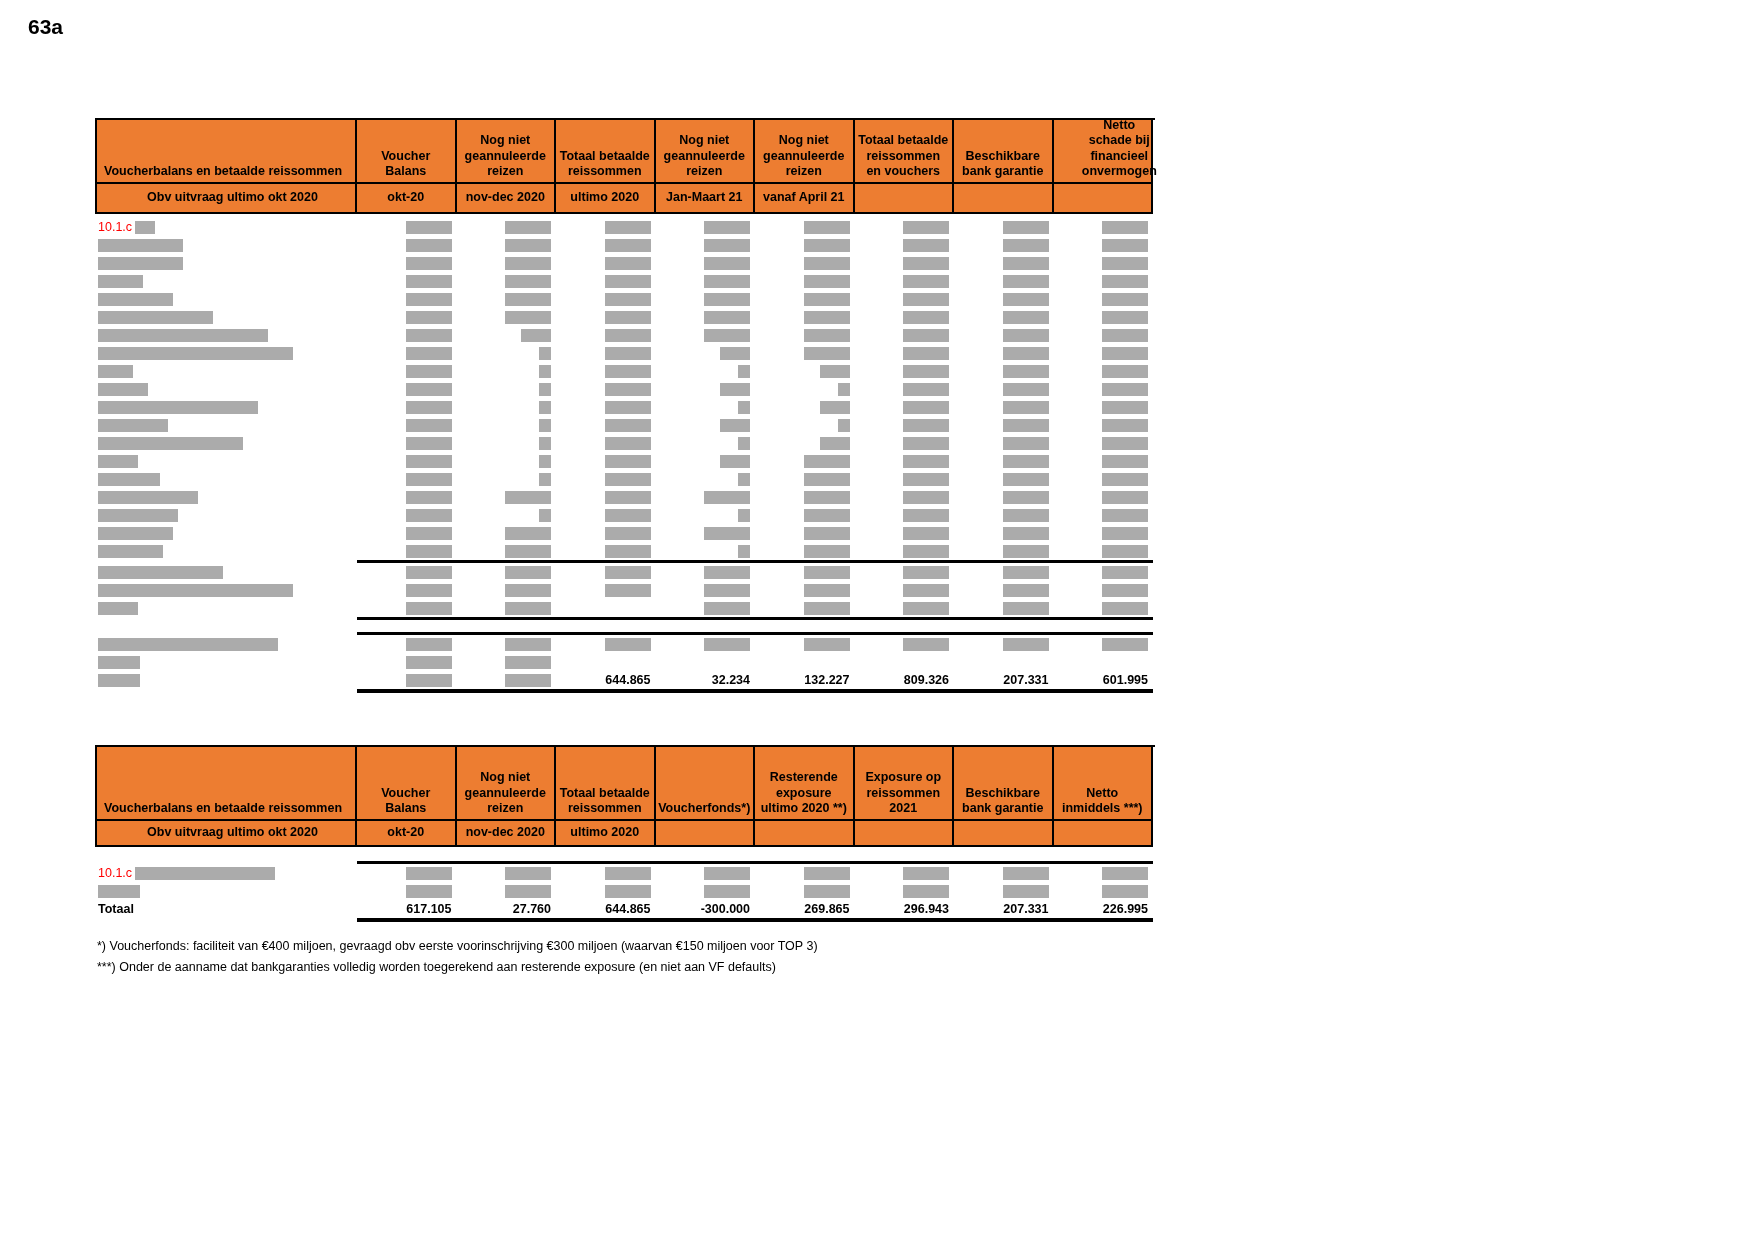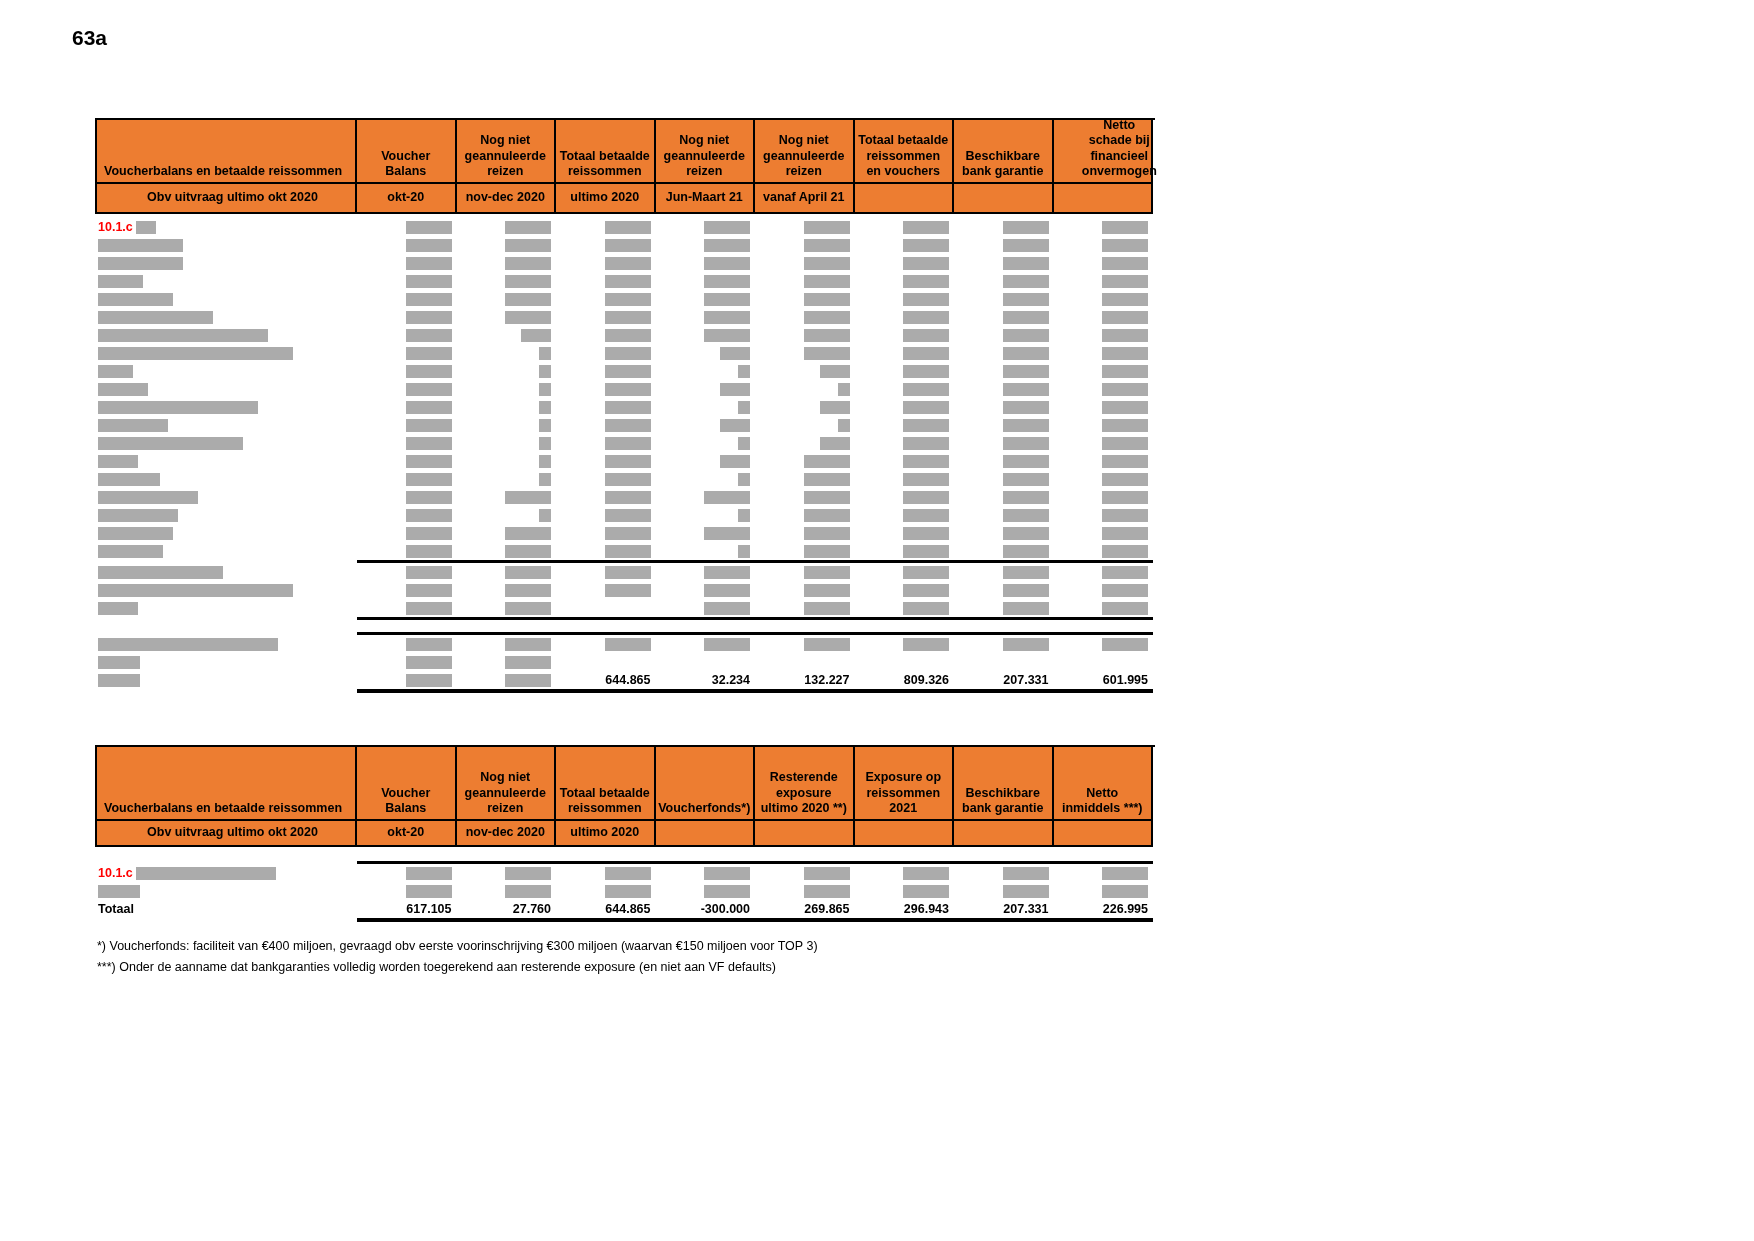--- a/index.html
+++ b/index.html
@@ -1,18 +1,18 @@
 <!DOCTYPE html>
 <html><head>
 <meta charset="utf-8">
 <style>
   html,body{margin:0;padding:0;background:#fff;}
   .page{position:relative;width:1754px;height:1241px;background:#ffffff;
         font-family:"Liberation Sans",sans-serif;color:#000;overflow:hidden;}
-  .doc-label{position:absolute;left:28px;top:26px;font-size:21px;font-weight:bold;margin-left:44px;}
+  .doc-label{position:absolute;left:28px;top:15px;font-size:21px;font-weight:bold;}
 
   .tbl{position:absolute;left:95px;width:1060px;}
   #t1{top:118px;}
   #t2{top:745px;}
 
   .cols{display:grid;grid-template-columns:260px repeat(8,99.5px);}
 
   .thead{border-top:2px solid #000;border-left:2px solid #000;}
   .hcell{box-sizing:border-box;background:#ED7D31;border-right:2px solid #000;border-bottom:2px solid #000;
          display:flex;align-items:flex-end;justify-content:center;text-align:center;
@@ -20,21 +20,21 @@
   .hcell.first{justify-content:flex-start;text-align:left;padding-left:7px;}
   .hcell.sub{align-items:center;}
   .hcell.sub.first{justify-content:center;text-align:center;padding-left:16px;}
 
   .tbody{margin-left:2px;padding-top:4px;}
   .brow{height:18px;align-items:center;}
   .bcell{box-sizing:border-box;height:18px;display:flex;align-items:center;}
   .bcell.left{justify-content:flex-start;gap:3px;padding-left:1px;}
   .bcell.num{justify-content:flex-end;padding-right:5px;}
   .bar{display:inline-block;height:13px;background:#ABABAB;}
-  .code{color:#FF0000;font-weight:bold;font-size:12.5px;line-height:13px;}
+  .code{color:#FF0000;font-weight:normal;font-size:12.5px;line-height:13px;}
   .row-label{font-weight:bold;font-size:12.5px;}
   .val{font-weight:bold;font-size:12.5px;}
 
   .hline{height:3px;background:#000;margin-left:260px;width:796px;}
   .hline.thick{height:4px;}
   .gap12{height:12px;}
   .gap10{height:10px;}
 
   .footnotes{position:absolute;left:97px;top:936px;font-size:12.5px;line-height:21px;}
   .footnote{white-space:nowrap;}
@@ -55,21 +55,21 @@
         <div class="hcell" style="height: 64px;">Totaal betaalde reissommen</div>
         <div class="hcell" style="height: 64px;">Nog niet geannuleerde reizen</div>
         <div class="hcell" style="height: 64px;">Nog niet geannuleerde reizen</div>
         <div class="hcell" style="height: 64px;">Totaal betaalde reissommen en vouchers</div>
         <div class="hcell" style="height: 64px;">Beschikbare bank garantie</div>
         <div class="hcell" style="height: 64px; padding-left: 37px;">Netto schade bij financieel onvermogen</div>
         <div class="hcell sub first" style="height: 30px;">Obv uitvraag ultimo okt 2020</div>
         <div class="hcell sub" style="height: 30px;">okt-20</div>
         <div class="hcell sub" style="height: 30px;">nov-dec 2020</div>
         <div class="hcell sub" style="height: 30px;">ultimo 2020</div>
-        <div class="hcell sub" style="height: 30px;">Jun-Maart 21</div>
+        <div class="hcell sub" style="height: 30px;">Jan-Maart 21</div>
         <div class="hcell sub" style="height: 30px;">vanaf April 21</div>
         <div class="hcell sub" style="height: 30px;"></div>
         <div class="hcell sub" style="height: 30px;"></div>
         <div class="hcell sub" style="height: 30px;"></div>
       </div>
     <div class="tbody">
       <div id="t1-sec-main">
           <div class="brow cols">
             <div class="bcell left">
               <span class="code" style="color: rgb(255, 0, 0);">10.1.c</span>

